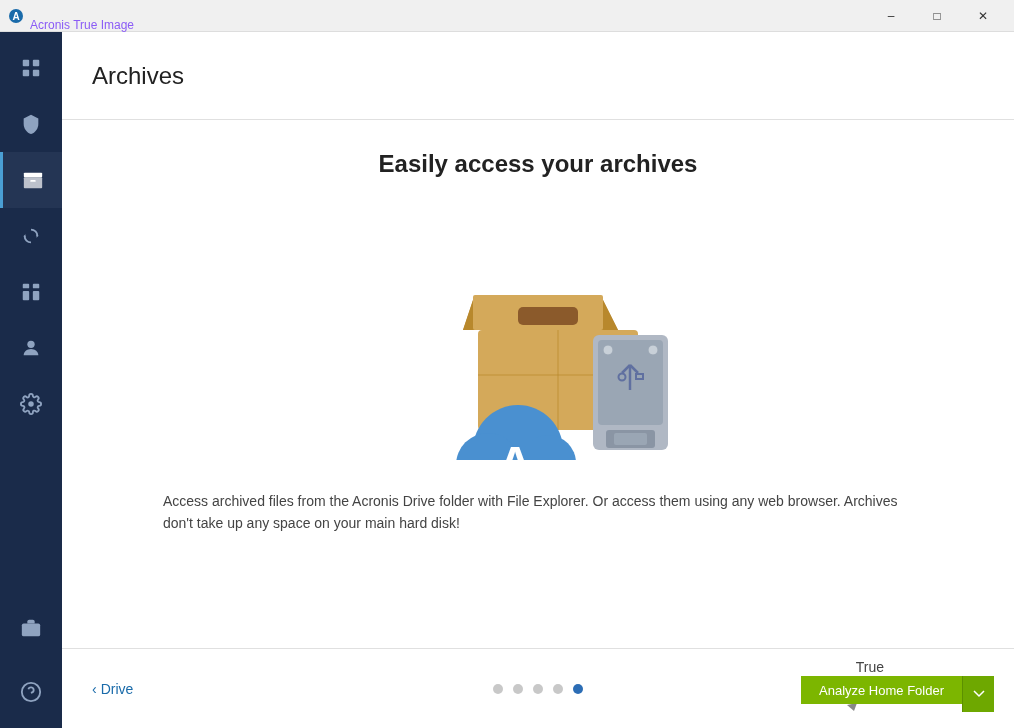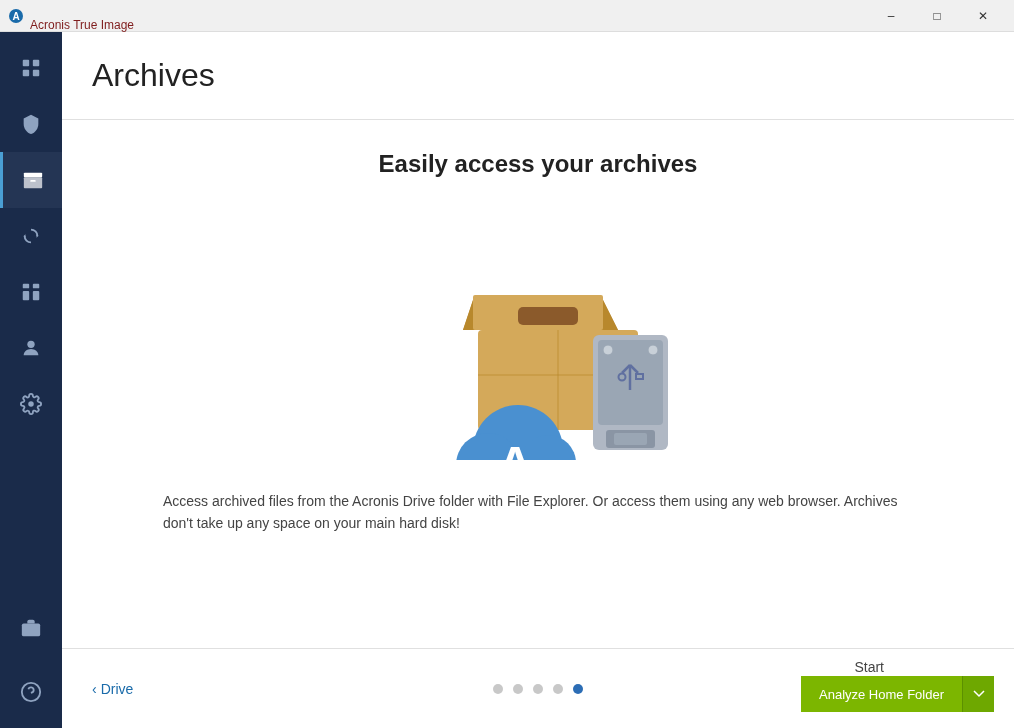--- a/index.html
+++ b/index.html
@@ -20,21 +20,21 @@
       display: flex;
       align-items: center;
       gap: 6px;
     }
     .title-bar-icon {
       width: 16px;
       height: 16px;
     }
     .title-bar-text {
       font-size: 12px;
-      color: #7f1d1d;
+      color: #8b5cf6;
       margin-top: 18px;
     }
     .title-bar-controls {
       display: flex;
       gap: 0;
     }
     .title-bar-btn {
       width: 46px;
       height: 32px;
       display: flex;
@@ -90,21 +90,21 @@
     
     .page-header {
       height: 88px;
       border-bottom: 1px solid #e0e0e0;
       display: flex;
       align-items: center;
       padding: 0 30px;
       flex-shrink: 0;
     }
     .page-title {
-      font-size: 32px;
+      font-size: 24px;
       font-weight: 300;
       color: #222;
     }
 
     
     .page-main {
       flex: 1;
       display: flex;
       flex-direction: column;
       align-items: center;
@@ -194,21 +194,21 @@
       height: 36px;
     }
     .analyze-btn {
       background: #7cb600;
       color: #fff;
       border: none;
       padding: 0 18px;
       font-size: 13px;
       font-weight: 500;
       cursor: pointer;
-      height: 36px;
+      height: 28px;
     }
     .analyze-dropdown-btn {
       background: #6ea800;
       color: #fff;
       border: none;
       border-left: 1px solid #5c9000;
       width: 32px;
       cursor: pointer;
       display: flex;
       align-items: center;
@@ -382,21 +382,21 @@
       </button>
 
       <div class="dots-container">
         <div class="dot"></div>
         <div class="dot"></div>
         <div class="dot"></div>
         <div class="dot"></div>
         <div class="dot active"></div>
       </div>
 
-      <span class="start-label">Start</span>
+      <span class="start-label">True</span>
       <svg class="start-arrow" width="50" height="40" viewBox="0 0 50 40">
         <path d="M30 5 Q45 15 32 30" fill="none" stroke="#888" stroke-width="1.5"></path>
         <polygon points="28,28 35,34 38,26" fill="#888"></polygon>
       </svg>
 
       <div class="analyze-btn-group">
         <button class="analyze-btn">Analyze Home Folder</button>
         <button class="analyze-dropdown-btn">
           <svg width="12" height="8" viewBox="0 0 12 8">
             <path d="M1 1l5 5 5-5" fill="none" stroke="white" stroke-width="1.5"></path>

